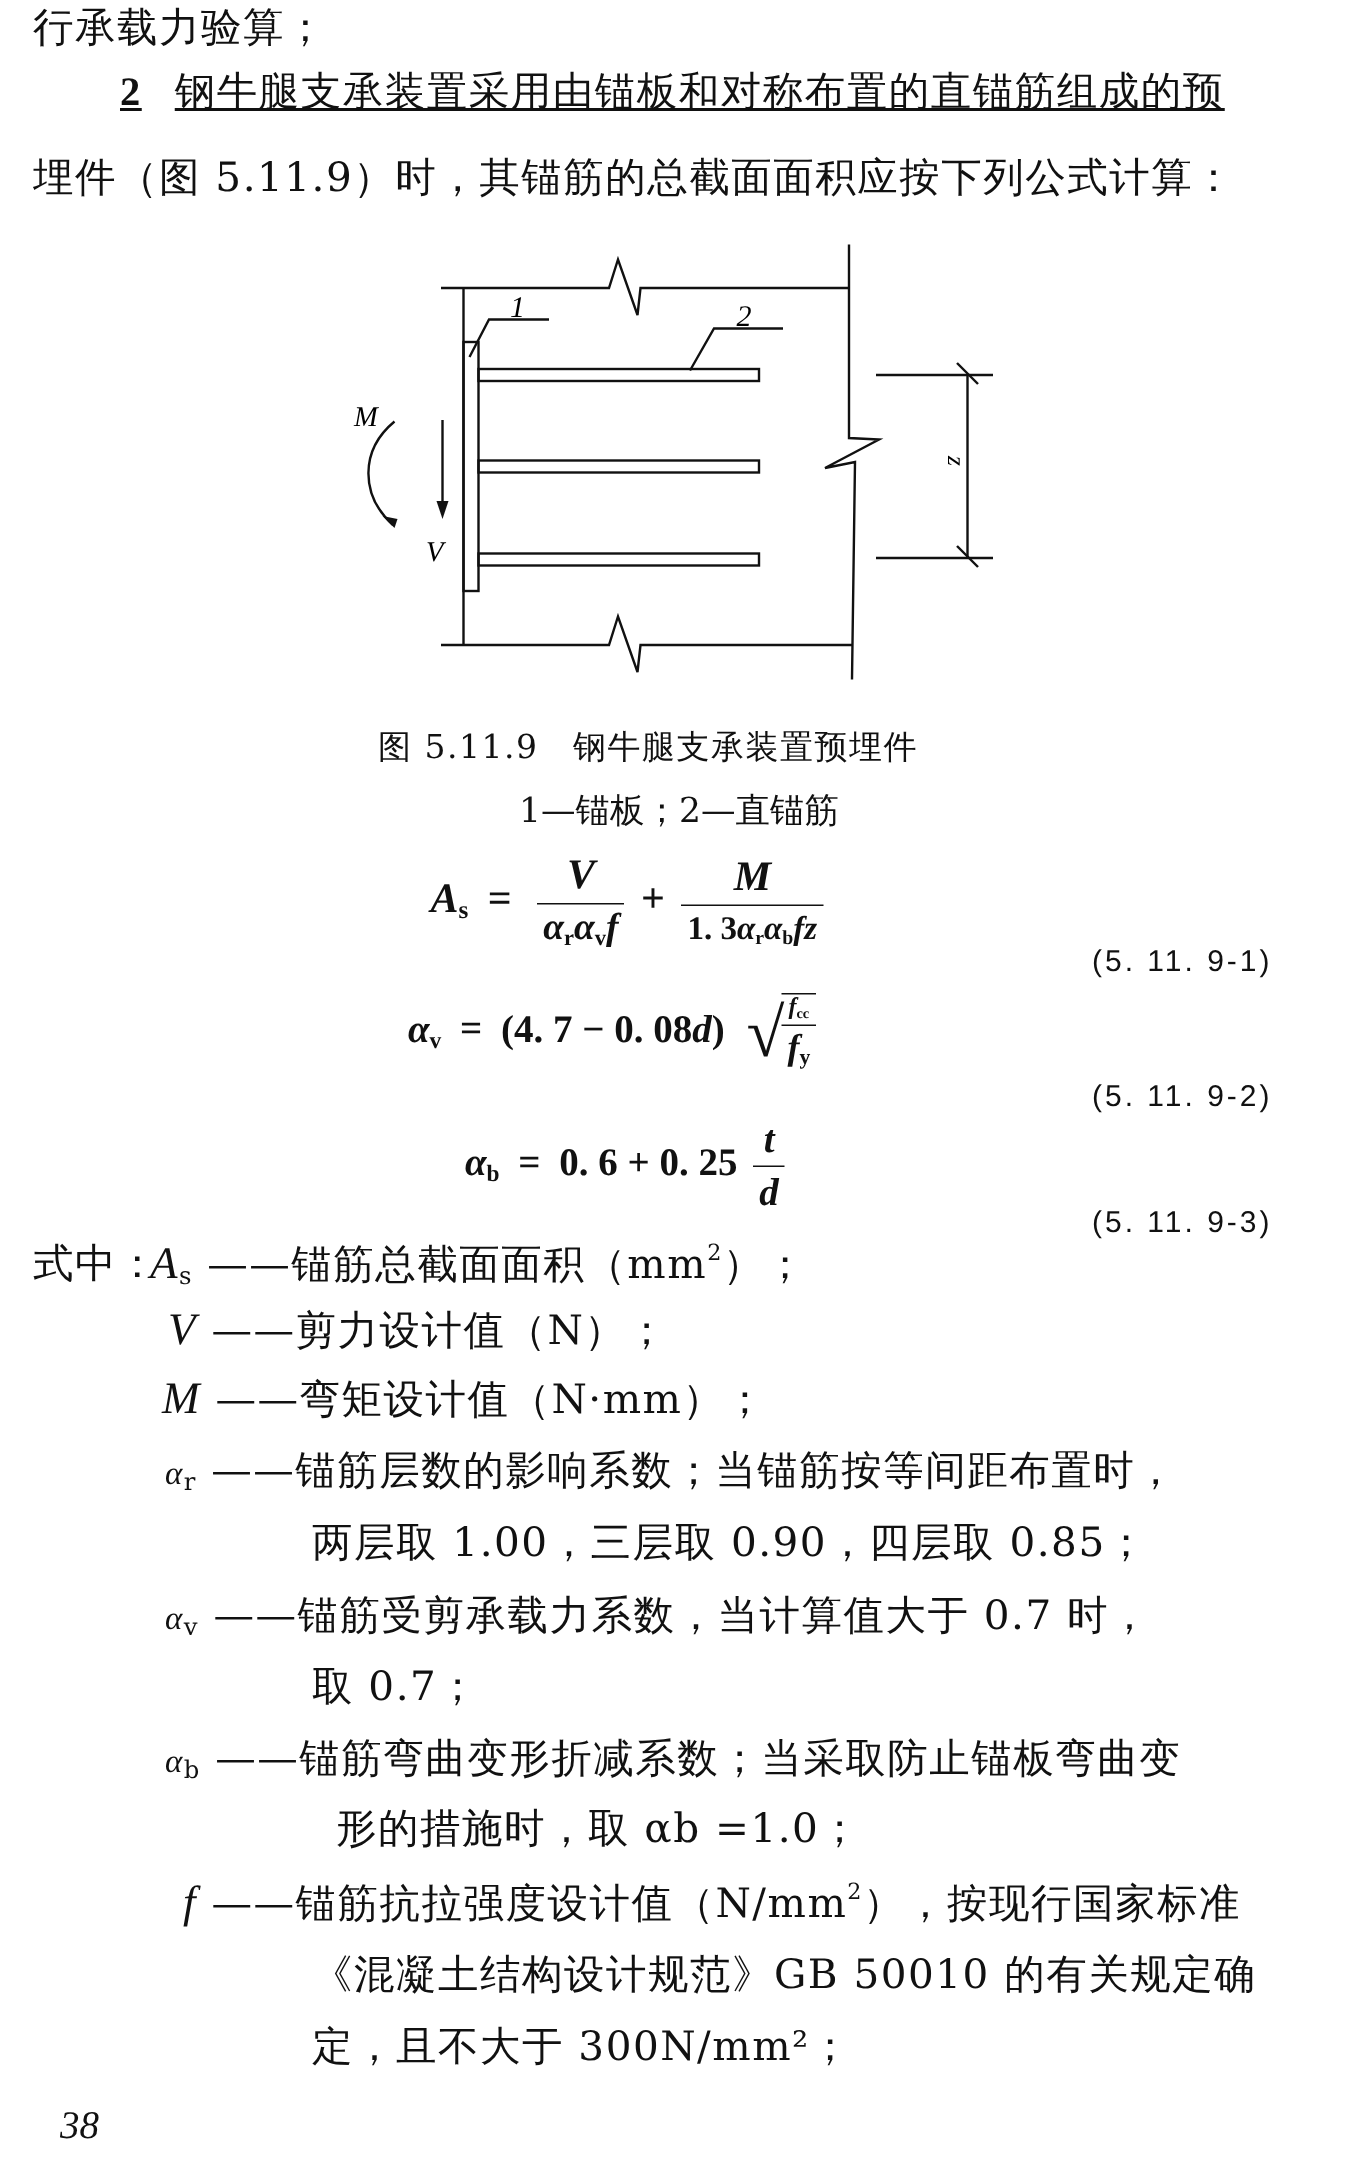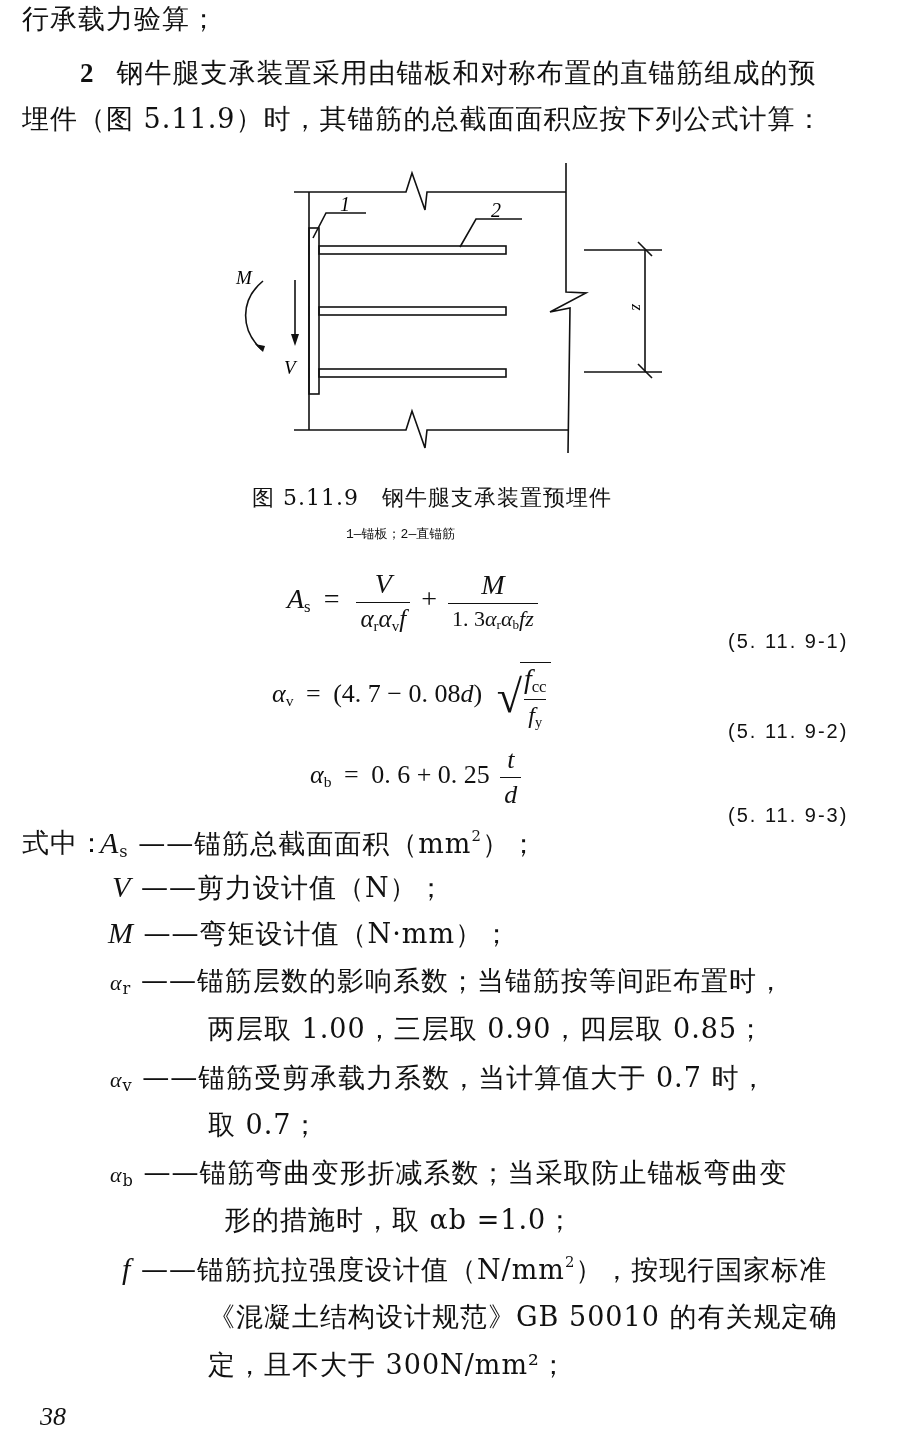--- a/index.html
+++ b/index.html
@@ -4,34 +4,34 @@
 <style>
   html,body{margin:0;padding:0;background:#fff;}
   body{width:900px;height:1445px;position:relative;overflow:hidden;color:#111;
        font-family:"DejaVu Serif","Liberation Serif",serif;}
   .line{position:absolute;font-size:27px;line-height:34px;white-space:nowrap;letter-spacing:1px;}
   .ital{font-family:"Liberation Serif","DejaVu Serif",serif;font-style:italic;}
   .rm{font-family:"Liberation Serif","DejaVu Serif",serif;}
   sub,.sub{font-size:60%;vertical-align:-0.25em;font-style:normal;}
   sup{font-size:55%;vertical-align:0.8em;line-height:0;}
   .caption{position:absolute;font-size:22px;letter-spacing:1px;white-space:nowrap;}
-  .legend{position:absolute;font-size:13px;white-space:nowrap;font-family:Liberation Mono, monospace;}
-  .eq{position:absolute;font-family:"Liberation Serif","DejaVu Serif",serif;font-size:28px;white-space:nowrap;}
+  .legend{position:absolute;font-size:23px;white-space:nowrap;}
+  .eq{position:absolute;font-family:"Liberation Serif","DejaVu Serif",serif;font-size:28px;white-space:nowrap;font-weight:bold;}
   .frac{display:inline-flex;flex-direction:column;align-items:center;vertical-align:middle;margin:0 4px;}
   .frac .num{padding:0 4px 2px 4px;}
   .frac .den{border-top:1.5px solid #111;padding:2px 4px 0 4px;}
   .eqno{position:absolute;font-size:20px;letter-spacing:2px;font-family:Liberation Sans, sans-serif;margin-top:44px;}
   .pageno{position:absolute;font-family:"Liberation Serif",serif;font-style:italic;font-size:26px;}
   svg text{font-family:"Liberation Serif","DejaVu Serif",serif;font-style:italic;}
 </style>
 </head>
 <body>
 
 <div class="line" style="left:22px;top:2px;">行承载力验算；</div>
-<div class="line" style="left:80px;top:56px;">
+<div class="line" style="left:80px;top:44px;text-decoration:underline;">
   <span class="rm" style="font-weight:bold;margin-right:22px;">2</span><span>钢牛腿支承装置采用由锚板和对称布置的直锚筋组成的预</span>
 </div>
 <div class="line" style="left:22px;top:102px;">埋件（图 5.11.9）时，其锚筋的总截面面积应按下列公式计算：</div>
 
 <svg width="900" height="300" style="position:absolute;left:0;top:160px;" viewBox="0 160 900 300">
   <g stroke="#111" stroke-width="1.6" fill="none">
 
     <polyline points="294,192 406,192 412,173 425,210 427,192 566,192"></polyline>
 
     <polyline points="294,430 406,430 412,411 425,448 427,430 568,430"></polyline>
@@ -84,21 +84,21 @@
     <span class="den" style="font-size:22px;"><span>1. 3</span><span class="ital">α</span><span class="sub">r</span><span class="ital">α</span><span class="sub">b</span><span class="ital">fz</span></span>
     </span>
 </div>
 <div class="eqno" style="left:728px;top:586px;">(5. 11. 9-1)</div>
 
 <div class="eq" style="left:272px;top:662px;font-size:26px;">
   <span class="ital">α</span><span class="sub">v</span>
   <span style="margin:0 6px;">=</span>
   <span>(4. 7 − 0. 08</span><span class="ital">d</span><span>)</span>
   <span style="font-size:46px;vertical-align:middle;margin-left:8px;">√</span><span class="frac" style="border-top:1.5px solid #111;margin-left:-2px;">
-      <span class="num ital" style="font-size:28px;"><span>f</span><span class="sub">cc</span></span>
+      <span class="num ital" style="font-size:16px;"><span>f</span><span class="sub">cc</span></span>
       <span class="den ital" style="font-size:24px;"><span>f</span><span class="sub">y</span></span>
     </span>
 </div>
 <div class="eqno" style="left:728px;top:676px;">(5. 11. 9-2)</div>
 
 <div class="eq" style="left:310px;top:745px;font-size:26px;">
   <span class="ital">α</span><span class="sub">b</span>
   <span style="margin:0 6px;">=</span>
   <span>0. 6 + 0. 25</span>
   <span class="frac">

